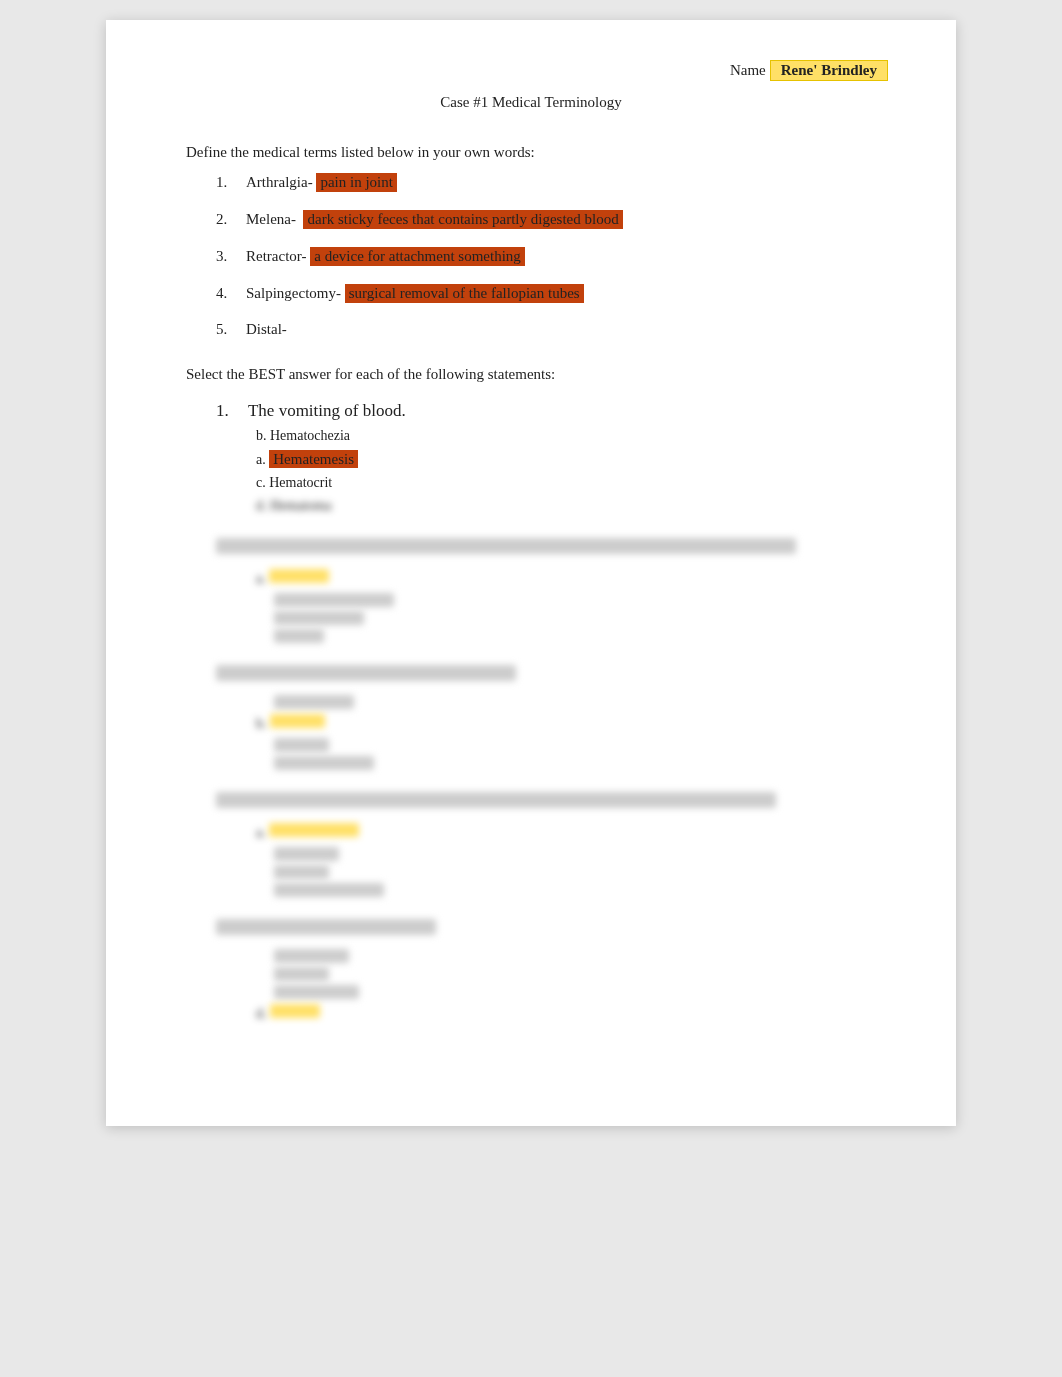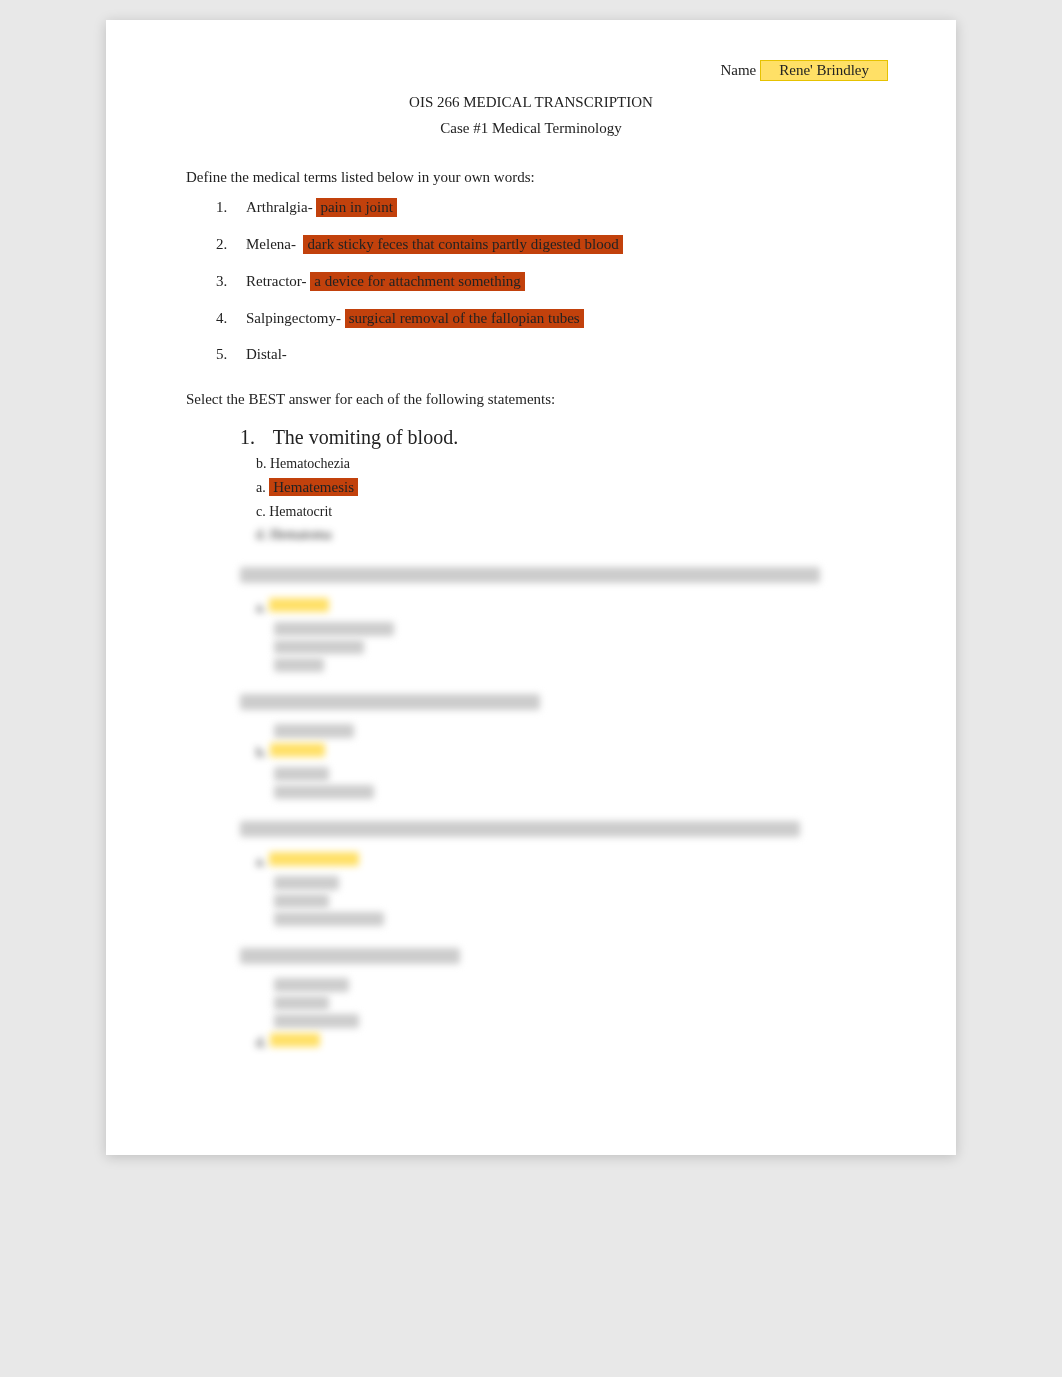--- a/index.html
+++ b/index.html
@@ -25,22 +25,23 @@
       top: 40px;
       right: 68px;
       font-size: 15px;
       display: flex;
       align-items: center;
       gap: 4px;
     }
     .name-highlight {
       background: #ffe066;
       border: 1.5px solid #e6c200;
-      padding: 1px 18px;
-      font-size: 15px;
+      padding: 1px 10px;
+      font-size: 15px;
+      font-weight: bold;
     }
     .header {
       text-align: center;
       margin-bottom: 28px;
       margin-top: 10px;
       font-size: 15px;
       line-height: 1.7;
     }
     .instructions {
       font-size: 15px;
@@ -76,23 +77,22 @@
     }
     .question-list {
       list-style: none;
       margin-left: 30px;
     }
     .question-item {
       margin-bottom: 22px;
       font-size: 15px;
     }
     .question-text {
-      font-size: 20px;
+      font-size: 17px;
       margin-bottom: 4px;
-      margin-left: 24px;
     }
     .answer-list {
       list-style: none;
       margin-left: 40px;
     }
     .answer-list li {
       font-size: 14px;
       margin-bottom: 2px;
       line-height: 1.5;
     }
@@ -109,21 +109,20 @@
 <body>
 
 <div class="page">
 
   <div class="name-line">
     <span>Name</span>
     <span class="name-highlight">Rene' Brindley</span>
   </div>
 
   <div class="header">
-    <div>OIS 266 MEDICAL TRANSCRIPTION</div>
     <div>Case #1 Medical Terminology</div>
   </div>
 
   <div class="instructions">Define the medical terms listed below in your own words:</div>
 
   <ol class="term-list">
 
     <li>
       <span class="term-num">1.</span>
       <span class="term-label">Arthralgia-&nbsp;</span>

